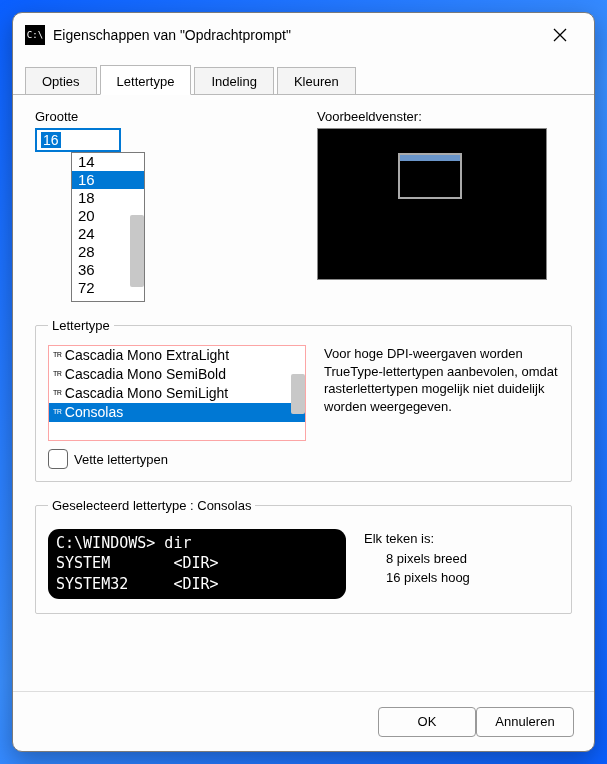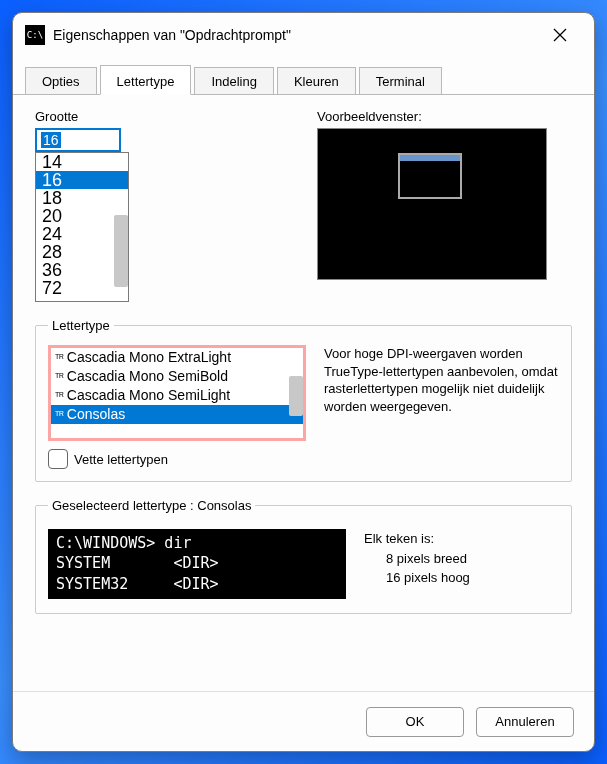--- a/index.html
+++ b/index.html
@@ -102,27 +102,28 @@
   .size-combo {
     width: 86px;
     border: 2px solid #0078d4;
     padding: 2px 4px;
     font-size: 14px;
     background: #fff;
   }
   .size-combo .sel { background: #0078d4; color: #fff; padding: 0 2px; }
 
   .size-list {
-    width: 94px;
+    width: 74px;
     height: 150px;
     border: 1px solid #7a7a7a;
     overflow: hidden;
-    font-size: 18px;
-    position: relative;
-    background: #fff;
+    font-size: 15px;
+    position: relative;
+    background: #fff;
+    margin-left: 36px;
   }
   .size-list .opt { padding: 0 6px; line-height: 18px; cursor: pointer; }
   .size-list .opt.sel { background: #0078d4; color: #fff; }
   .size-scroll {
     position: absolute;
     right: 0; top: 62px;
     width: 14px; height: 72px;
     background: #c8c8c8;
     border-radius: 2px;
   }
@@ -148,21 +149,21 @@
     left: 0; right: 0; top: 0;
     height: 6px;
     background: #6a95c9;
   }
 
   .group-font { padding: 12px; }
   .font-row { display: flex; gap: 18px; }
   .font-list {
     width: 258px;
     height: 96px;
-    border: 3px solid #fca5a5;
+    border: 1px solid #fca5a5;
     position: relative;
     background: #fff;
     overflow: hidden;
     font-size: 14px;
   }
   .font-list .opt { padding: 0 4px; line-height: 18px; cursor: pointer; white-space: nowrap; }
   .font-list .opt.sel { background: #0078d4; color: #fff; }
   .tt { font-size: 10px; margin-right: 3px; vertical-align: 1px; }
   .font-scroll {
     position: absolute;
@@ -185,32 +186,32 @@
   .sel-row { display: flex; gap: 18px; align-items: flex-start; margin-top: 6px; }
   .term {
     width: 298px; height: 70px;
     background: #000;
     color: #fff;
     font-family: Consolas, monospace;
     font-size: 15px;
     padding: 4px 8px;
     white-space: pre;
     line-height: 1.35;
+    border-radius: 11px;
   }
   .char-info { font-size: 13px; line-height: 1.5; }
   .char-info .ind { padding-left: 22px; }
 
   .footer {
     height: 60px;
     border-top: 1px solid #ddd;
     display: flex;
     justify-content: flex-end;
     align-items: center;
     padding: 4px 20px;
-    gap: 12px;
   }
   .btn {
     min-width: 98px;
     height: 30px;
     border: 1px solid #999;
     border-radius: 4px;
     background: #fdfdfd;
     cursor: pointer;
     font-size: 13px;
     padding: 0 16px;
@@ -229,21 +230,20 @@
           <path d="M1 1 L13 13 M13 1 L1 13" stroke="#000" stroke-width="1.3" fill="none"></path>
         </svg>
     </div>
   </div>
 
   <div class="tabbar">
     <div class="tab">Opties</div>
     <div class="tab active">Lettertype</div>
     <div class="tab">Indeling</div>
     <div class="tab">Kleuren</div>
-    <div class="tab">Terminal</div>
   </div>
 
   <div class="content">
 
     <div class="row-top">
       <div class="group-sz">
         <span class="group-label-plain">Grootte</span>
         <div class="size-combo">
           <span class="sel">16</span>
         </div>

